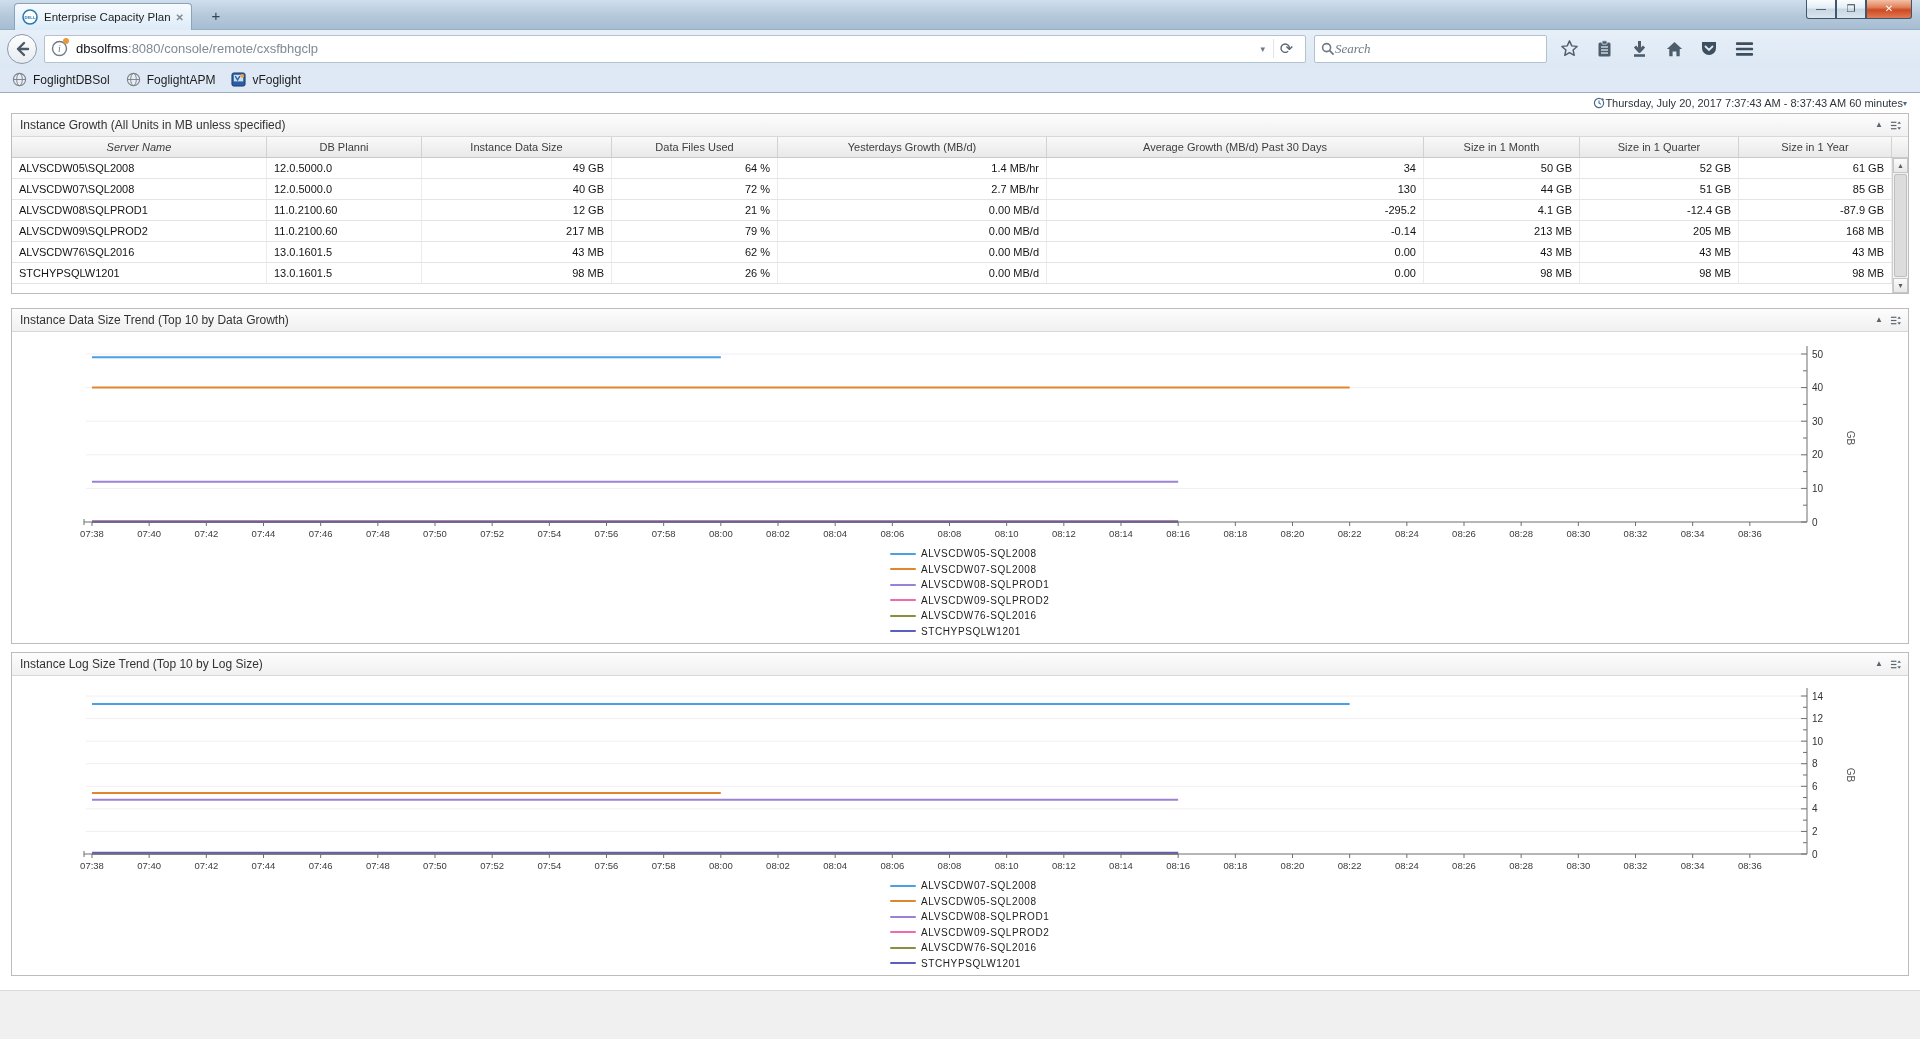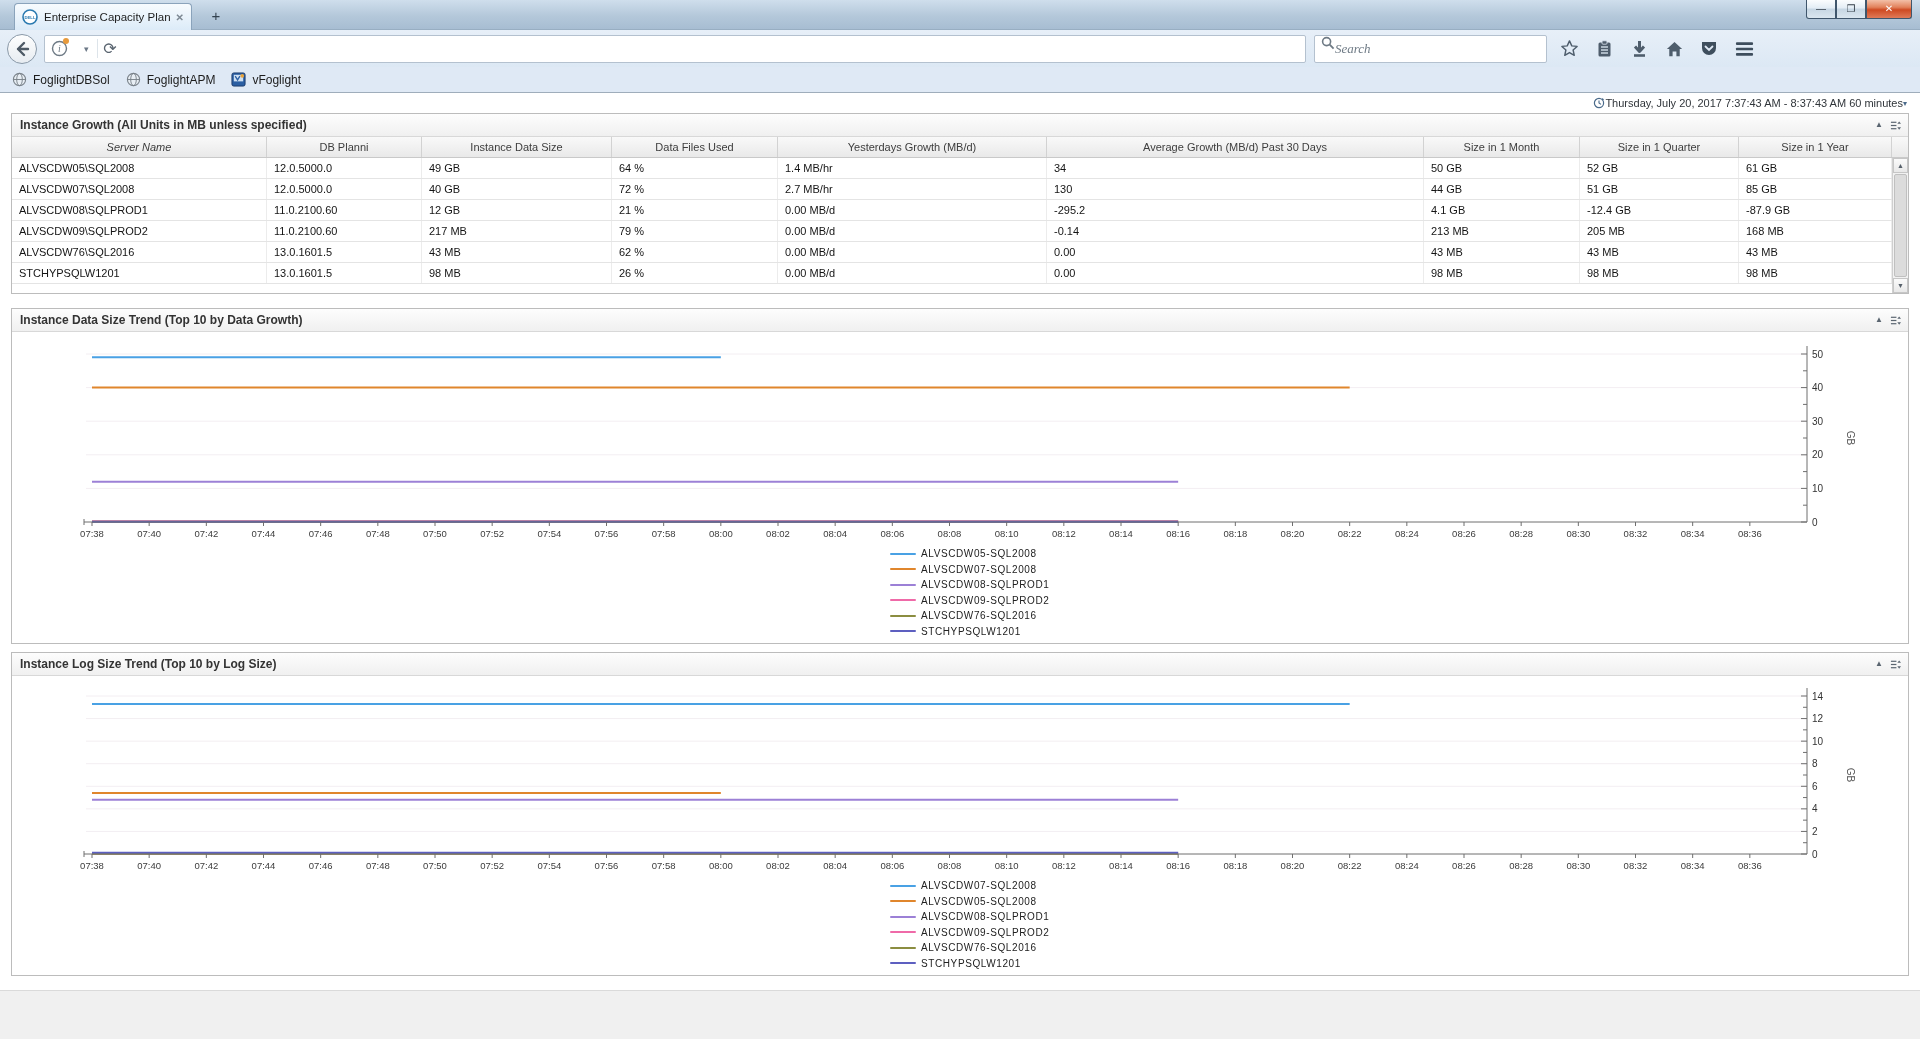--- a/index.html
+++ b/index.html
@@ -36,56 +36,56 @@
   .info-badge { position:relative; width:17px; height:17px; flex:none; margin-right:8px; }
   .info-dot { position:absolute; right:-1px; top:-2px; width:6px; height:6px;
     border-radius:50%; background:#e79a3c; }
   .url-text { font-size:13px; white-space:nowrap; overflow:hidden; flex:1; }
   .url-host { color:#121212; }
   .url-path { color:#7f8a95; }
   .url-caret { color:#6b7886; font-size:9px; padding:0 8px; }
   .reload-btn { color:#5a6570; font-size:16px; width:26px; text-align:center;
     border-left:1px solid #dde4ea; }
   .searchbox { width:233px; height:28px; margin-left:8px; background:#fff; flex:none;
-    border:1px solid #b4c1cf; border-radius:2px; display:flex; padding:0 6px; }
+    border:1px solid #b4c1cf; border-radius:2px; display:flex; align-items:center; padding:0 6px; }
   .searchbox input { border:none; outline:none; width:170px; font-size:13px;
     font-style:italic; font-family:"Liberation Serif", serif; color:#333; }
   .searchbox input::placeholder { color:#6e7a85; }
   .navicons { display:flex; align-items:center; margin-left:10px; gap:11px; }
   .navico { width:24px; height:24px; display:flex; align-items:center; justify-content:center; }
 
   .bookmarksbar { height:26px; background:#dfe9f5; border-bottom:1px solid #9fadbb;
     display:flex; align-items:center; padding-left:8px; }
   .bm { display:flex; align-items:center; gap:6px; padding:0 12px 0 4px;
     font-size:12px; color:#1c1c1c; }
 
   
   .timebar { height:20px; display:flex; justify-content:flex-end; align-items:center;
     padding-right:13px; font-size:11px; color:#30353a; }
   .time-caret { color:#4a6a8a; font-size:8px; }
 
   .panel { margin:0 11px; border:1px solid #bcbcbc; background:#fff; }
   .panel-title { position:relative; height:23px; line-height:22px;
     background:linear-gradient(#fdfdfd,#f0f0f0); border-bottom:1px solid #d8d8d8;
-    font-size:12px; color:#333; padding-left:8px;font-weight:bold; }
+    font-size:12px; color:#333; padding-left:8px; }
   .panel-icons { position:absolute; right:7px; top:0; height:100%;
     display:flex; align-items:center; gap:7px; }
   .collapse-glyph { font-size:8px; color:#5a6570; }
 
   
   .g-hrow { display:flex; height:21px; background:linear-gradient(#f9f9f9,#e9e9e9);
     border-bottom:1px solid #c9c9c9; }
   .g-hcell { flex:none; font-size:11px; color:#3d3d3d; text-align:center; line-height:20px;
     border-right:1px solid #d2d2d2; overflow:hidden; white-space:nowrap; }
   .g-rows-wrap { display:flex; }
   .g-rows { width:1880px; }
   .g-row { display:flex; height:21px; border-bottom:1px solid #e4e4e4; }
   .g-cell { flex:none; font-size:11px; color:#141414; line-height:20px;
     border-right:1px solid #ececec; overflow:hidden; white-space:nowrap; padding:0 7px; }
-  .g-cell.ar { text-align:left; } .g-cell.al { text-align:left; }
+  .g-cell.ar { text-align:right; } .g-cell.al { text-align:left; }
   .g-pad { height:9px; }
   .g-scroll { width:16px; background:#f2f2f2; border-left:1px solid #cfcfcf;
     display:flex; flex-direction:column; }
   .sbtn { height:15px; background:linear-gradient(#fbfbfb,#e8e8e8); border:1px solid #c6c6c6;
     font-size:7px; color:#56606a; text-align:center; line-height:14px; }
   .sthumb { flex:1; margin:1px; background:#dcdcdc; border:1px solid #c0c0c0; border-radius:2px; }
 
   
   .chart-svg { display:block; }
   .axlbl { font:10px "Liberation Sans", sans-serif; fill:#333; }
@@ -128,20 +128,21 @@
     </svg>
   </div>
   <div class="urlbar">
     <span class="info-badge">
       <svg width="17" height="17" viewBox="0 0 17 17">
         <circle cx="8.5" cy="8.5" r="7" fill="none" stroke="#6e7a85" stroke-width="1.4"></circle>
         <text x="8.5" y="12" font-size="10" text-anchor="middle" fill="#6e7a85" font-family="Liberation Serif,serif" font-style="italic">i</text>
       </svg>
       <span class="info-dot"></span>
     </span>
+    <span class="url-text"><span class="url-host">dbsolfms</span><span class="url-path">:8080/console/remote/cxsfbhgclp</span></span>
     <span class="url-caret">▾</span>
     <span class="reload-btn">⟳</span>
   </div>
   <div class="searchbox">
     <svg width="14" height="14" viewBox="0 0 14 14">
       <circle cx="5.6" cy="5.6" r="4" fill="none" stroke="#6e7a85" stroke-width="1.6"></circle>
       <line x1="8.7" y1="8.7" x2="12.6" y2="12.6" stroke="#6e7a85" stroke-width="1.8"></line>
     </svg>
     <input type="text" placeholder="Search" style="">
   </div>

